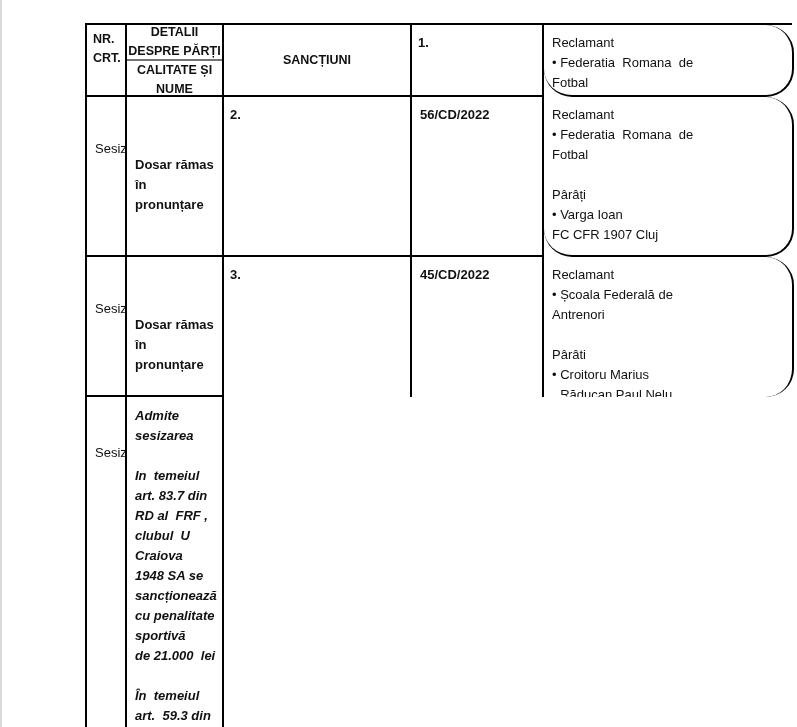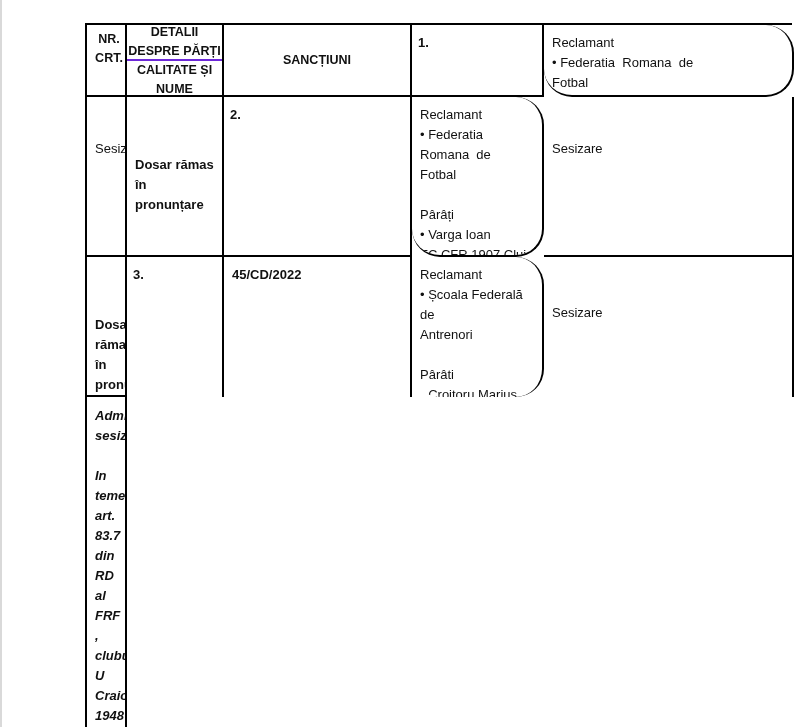--- a/index.html
+++ b/index.html
@@ -36,25 +36,25 @@
     line-height: 20px;
     white-space: pre-wrap;
   }
   .last-row { border-bottom: none; }
   .hdr {
     font-weight: bold;
     font-size: 12.5px;
     line-height: 19px;
     text-align: center;
   }
-  .hdr-nrcrt { text-align: center; padding: 5px 0 0 6px; }
+  .hdr-nrcrt { text-align: left; padding: 5px 0 0 6px; }
   .hdr-center { display: flex; align-items: center; justify-content: center; }
   .hdr-split { display: flex; flex-direction: column; padding: 0; }
   .hdr-split .sub-top {
-    height: 36px; border-bottom: 2px solid #6d28d9;
+    height: 36px; border-bottom: 2px solid #737373;
     display: flex; align-items: center; justify-content: center;
   }
   .hdr-split .sub-bottom {
     flex: 1; display: flex; align-items: center; justify-content: center; border-radius: 9px;
   }
   .body-num { font-weight: bold; padding: 8px 0 0 6px; }
   .body-dosar { font-weight: bold; padding: 8px 0 0 8px; }
   .body-parti { padding: 8px 4px 0 8px; border-radius: 28px; }
   .body-obiect { padding: 42px 4px 0 8px; }
   .body-obiect.r3 { padding-top: 46px; }
@@ -82,20 +82,21 @@
 • Federatia  Romana  de
 Fotbal
 
 Pârâți
 • Balaj Cristian
 FC CFR 1907 Cluj</div>
     <div class="cell body-obiect">Sesizare</div>
     <div class="cell body-sanct">Dosar rămas în pronunțare</div>
 
     <div class="cell body-num">2.</div>
+    <div class="cell body-dosar">56/CD/2022</div>
     <div class="cell body-parti">Reclamant
 • Federatia  Romana  de
 Fotbal
 
 Pârâți
 • Varga Ioan
 FC CFR 1907 Cluj</div>
     <div class="cell body-obiect">Sesizare</div>
     <div class="cell body-sanct">Dosar rămas în pronunțare</div>
 

